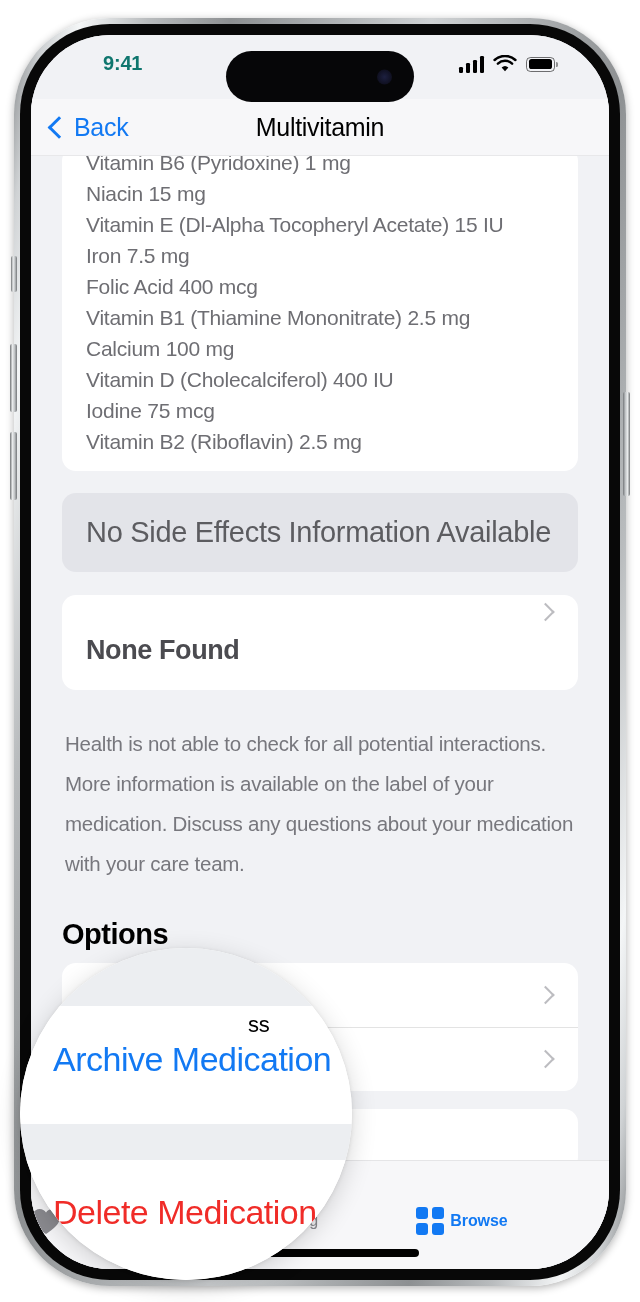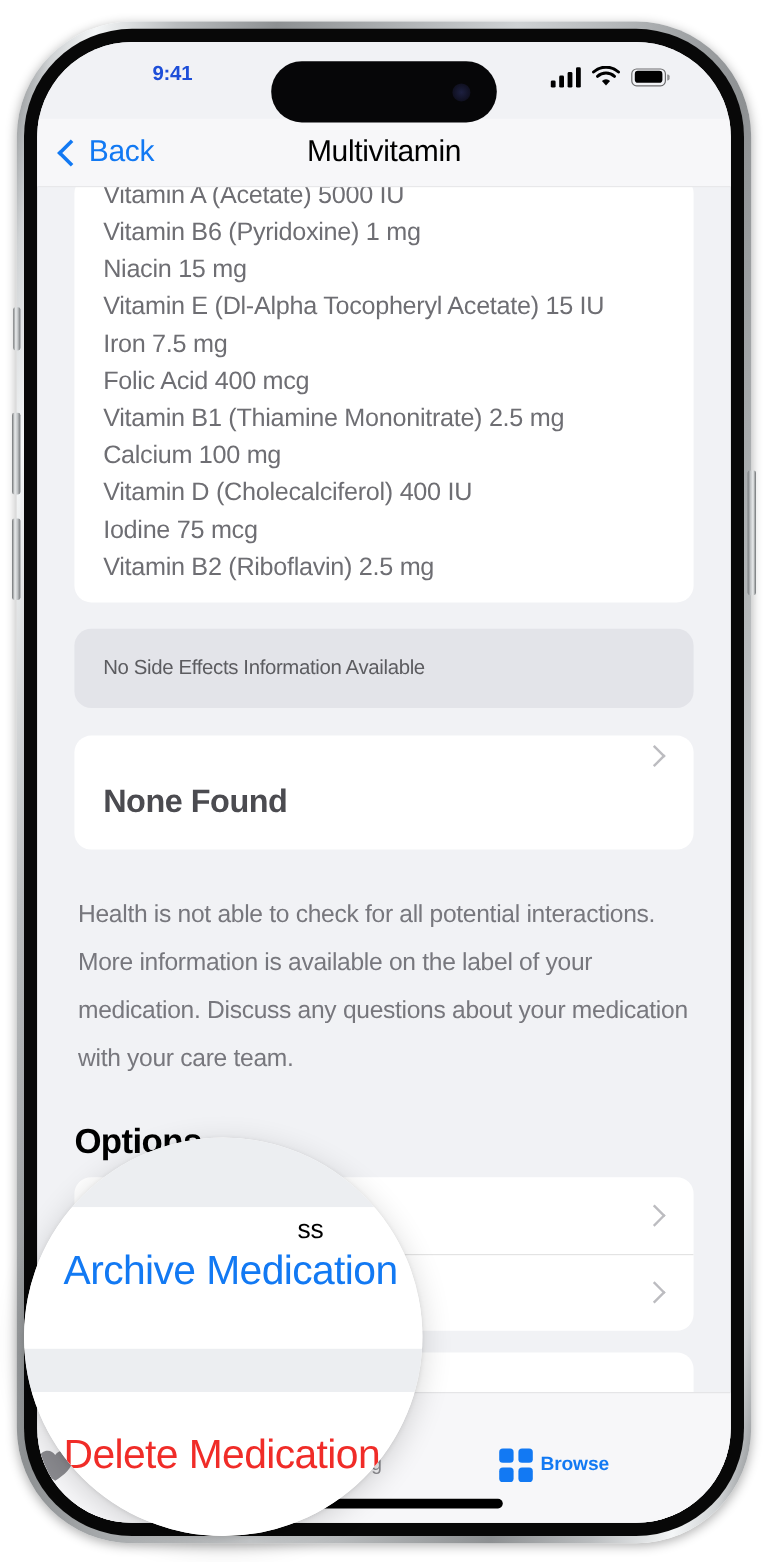--- a/index.html
+++ b/index.html
@@ -81,25 +81,24 @@
     position: absolute;
     top: 0; left: 0; right: 0;
     height: 64px;
     z-index: 6;
     pointer-events: none;
   }
   .status-time {
     position: absolute;
     left: 72px;
     top: 17px;
-    font-size: 17px;
+    font-size: 20px;
     font-weight: bold;
     letter-spacing: -0.2px;
-    color: #1d4ed8;
-    margin-left: 24px;
+    color: #0f766e;
   }
   .status-right {
     position: absolute;
     right: 54px;
     top: 20px;
     display: flex;
     align-items: center;
     gap: 9px;
   }
   .sig-bars { display: flex; align-items: flex-end; gap: 2.5px; height: 17px; }
@@ -209,21 +208,21 @@
     font-size: 21px;
     color: #6e6e73;
     line-height: 31px;
     letter-spacing: -0.25px;
     white-space: nowrap;
   }
 
   .side-effects {
     margin-top: 22px;
     padding: 23px 24px;
-    font-size: 17px;
+    font-size: 29px;
     color: #5c5c60;
     letter-spacing: -0.3px;
   }
 
   .interactions-card { margin-top: 23px; }
   .int-row {
     position: relative;
     padding: 20px 24px 14px 24px;
   }
   .int-link {
@@ -428,21 +427,20 @@
           <span class="chev-left"></span>
           <span>Back</span>
         </div>
         <div class="nav-title">Multivitamin</div>
       </div>
 
       <div class="scroll-area">
 
         <div class="card ing-card">
           <div class="ing-list" id="ingredient-list">
-              <div class="ing-item">Vitamin A (Acetate) 5000 IU</div>
               <div class="ing-item">Vitamin B6 (Pyridoxine) 1 mg</div>
               <div class="ing-item">Niacin 15 mg</div>
               <div class="ing-item">Vitamin E (Dl-Alpha Tocopheryl Acetate) 15 IU</div>
               <div class="ing-item">Iron 7.5 mg</div>
               <div class="ing-item">Folic Acid 400 mcg</div>
               <div class="ing-item">Vitamin B1 (Thiamine Mononitrate) 2.5 mg</div>
               <div class="ing-item">Calcium 100 mg</div>
               <div class="ing-item">Vitamin D (Cholecalciferol) 400 IU</div>
               <div class="ing-item">Iodine 75 mcg</div>
               <div class="ing-item">Vitamin B2 (Riboflavin) 2.5 mg</div>

